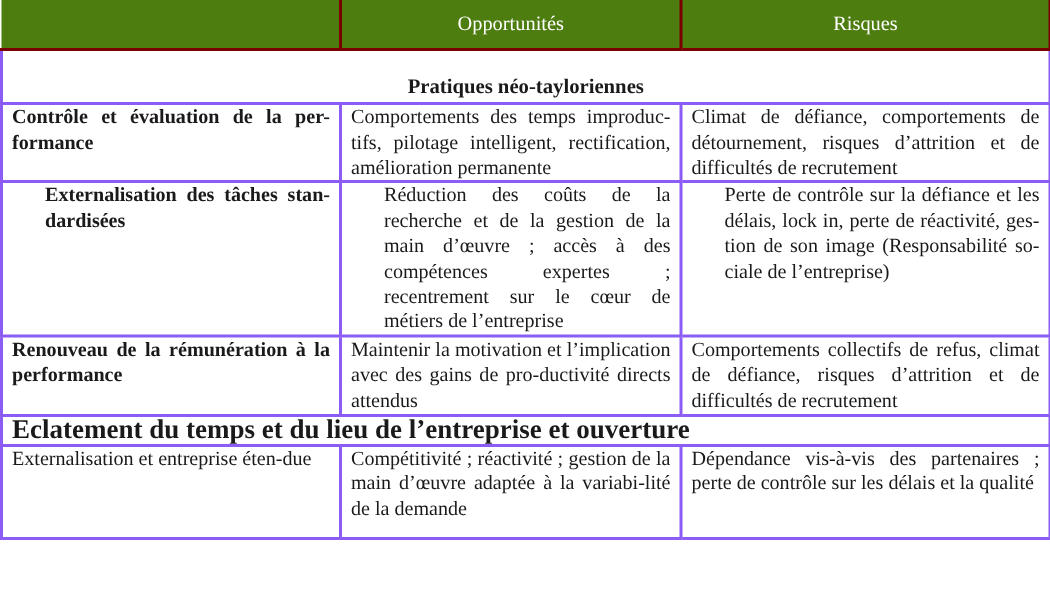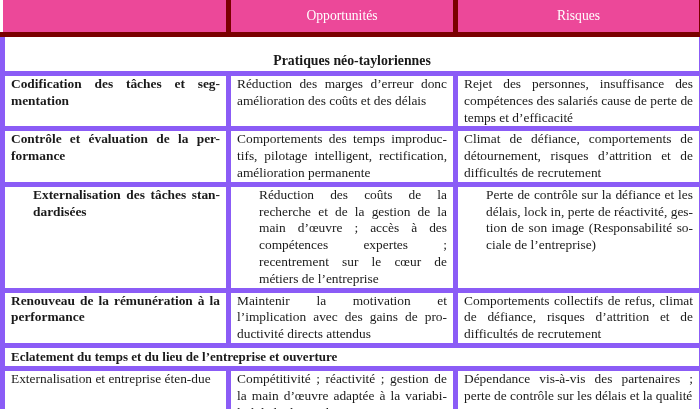--- a/index.html
+++ b/index.html
@@ -8,29 +8,29 @@
   table.grid {
     border-collapse: collapse;
     table-layout: fixed;
     width: 699px;
     font-family: "Liberation Serif", "DejaVu Serif", serif;
     font-size: 13.4px;
     line-height: 16.8px;
     color: #1a1a1a;
   }
   table.grid td, table.grid th {
-    border: 5px solid #8b5cf6;
+    border: 2px solid #8b5cf6;
     padding: 0 6px;
     vertical-align: top;
   }
   col.c1 { width: 226px; }
   col.c2 { width: 227px; }
   col.c3 { width: 246px; }
   tr.head th {
-    background: #ec4899;
+    background: #4d7c0f;
     color: #ffffff;
     font-weight: normal;
     height: 32px;
     padding: 0;
     vertical-align: middle;
     text-align: center;
     border-color: #7a0000;
     border-top: none;
     font-size: 13.6px;
   }
@@ -41,21 +41,21 @@
     font-weight: bold;
     vertical-align: bottom;
     padding-bottom: 1px;
     font-size: 13.8px;
   }
   tr.subsection td {
     height: 18px;
     font-weight: bold;
     vertical-align: middle;
     text-align: left;
-    font-size: 13px;
+    font-size: 18px;
     margin-left: 12px;
   }
   td.label { font-weight: bold; text-align: justify; text-align-last: left; }
   td.body { text-align: justify; text-align-last: left; }
   td.plain { font-weight: normal; text-align: justify; text-align-last: left; }
   tr.r1 td { height: 50px; }
   tr.r2 td { height: 49px; }
   tr.r3 td { height: 83px; padding-left: 28px; }
   tr.r4 td { height: 50px; }
   tr.r5 td { height: 60px; }
@@ -74,25 +74,20 @@
         <tr class="head">
       <th></th>
       <th>Opportunités</th>
       <th>Risques</th>
     </tr>
 
     <tr class="section">
       <td colspan="3">Pratiques néo-tayloriennes</td>
     </tr>
 
-    <tr class="r1">
-      <td class="label">Codification des tâches et seg-mentation</td>
-      <td class="body">Réduction des marges d’erreur donc amélioration des coûts et des délais</td>
-      <td class="body">Rejet des personnes, insuffisance des compétences des salariés cause de perte de temps et d’efficacité</td>
-    </tr>
     <tr class="r2">
       <td class="label">Contrôle et évaluation de la per-formance</td>
       <td class="body">Comportements des temps improduc-tifs, pilotage intelligent, rectification, amélioration permanente</td>
       <td class="body">Climat de défiance, comportements de détournement, risques d’attrition et de difficultés de recrutement</td>
     </tr>
     <tr class="r3">
       <td class="label">Externalisation des tâches stan-dardisées</td>
       <td class="body">Réduction des coûts de la recherche et de la gestion de la main d’œuvre ; accès à des compétences expertes ; recentrement sur le cœur de métiers de l’entreprise</td>
       <td class="body">Perte de contrôle sur la défiance et les délais, lock in, perte de réactivité, ges-tion de son image (Responsabilité so-ciale de l’entreprise)</td>
     </tr>

